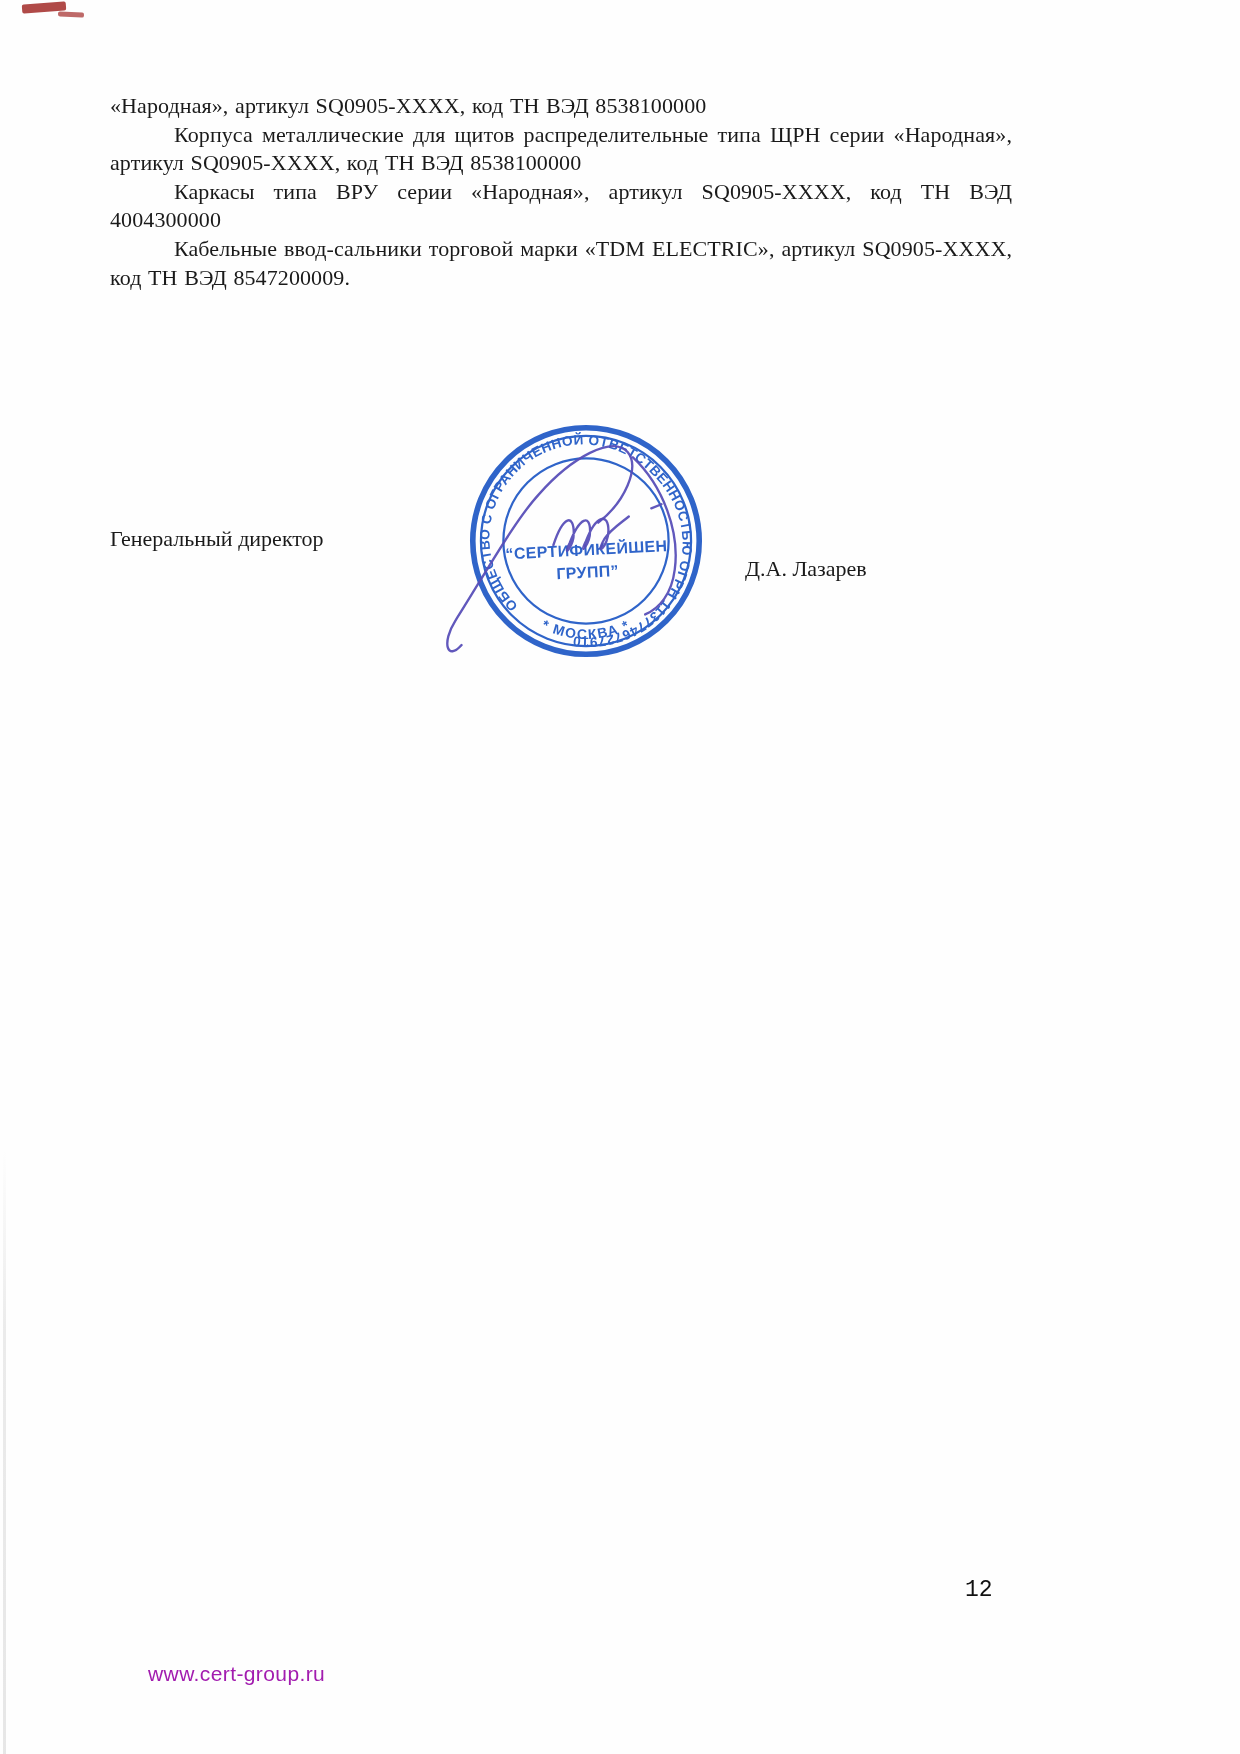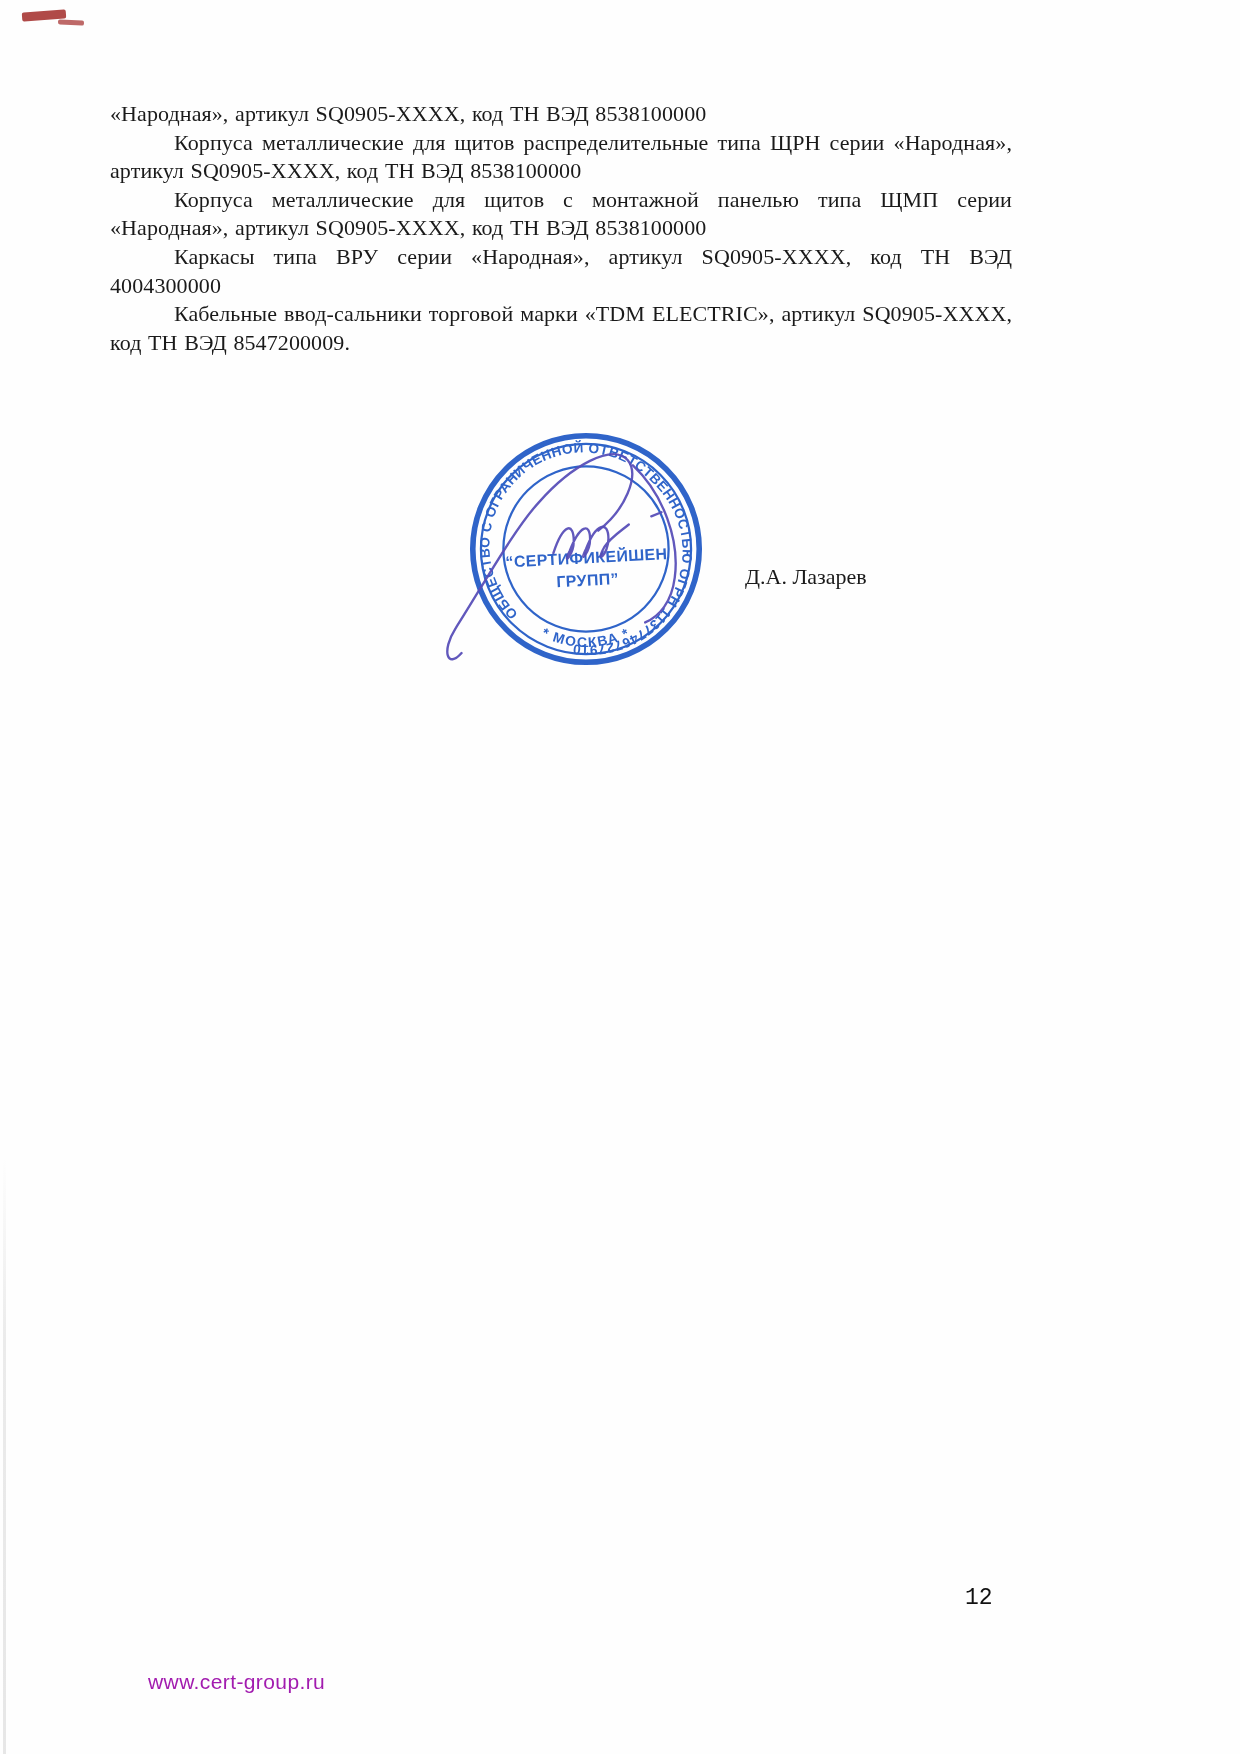--- a/index.html
+++ b/index.html
@@ -2,21 +2,21 @@
 <html style="--stamp-color: #1e57c5; --pen-color: #4a3fb2;"><head>
 <meta charset="utf-8">
 <style>
   html,body{margin:0;padding:0;}
   body{
     width:1240px;height:1754px;position:relative;
     background:#fefefe;
     font-family:"Liberation Serif","DejaVu Serif",serif;
     color:#1a1a1a;overflow:hidden;
   }
-  .page{position:absolute;inset:0;margin-top:8px;}
+  .page{position:absolute;inset:0;}
   
   .textblock{
     position:absolute;left:110px;top:92px;width:902px;
     font-size:22px;line-height:28.6px;
   }
   .textblock p{
     margin:0;text-align:justify;text-indent:64px;
     letter-spacing:.1px;word-spacing:1px;
   }
   .textblock p.no-indent{text-indent:0;}
@@ -65,26 +65,26 @@
 
 <div class="page">
 
   <div class="artifact a1"></div>
   <div class="artifact a2"></div>
   <div class="edge-streak"></div>
 
   <div class="textblock">
     <p class="no-indent">«Народная», артикул SQ0905-XXXX, код ТН ВЭД 8538100000</p>
     <p>Корпуса металлические для щитов распределительные типа ЩРН серии «Народная», артикул SQ0905-XXXX, код ТН ВЭД 8538100000</p>
-    <p>Корпуса металлические для щитов с монтажной панелью типа ЩМП серии «Народная», артикул SQ0905-XXXX, код ТН ВЭД 8538100000</p>
     <p>Каркасы типа ВРУ серии «Народная», артикул SQ0905-XXXX, код ТН ВЭД 4004300000</p>
     <p>Кабельные ввод-сальники торговой марки «TDM ELECTRIC», артикул SQ0905-XXXX, код ТН ВЭД 8547200009.</p>
   </div>
 
   <div class="sigblock">
+    <div>Генеральный директор</div>
   </div>
 
   <div class="signer">Д.А. Лазарев</div>
 
   <svg class="stamp" viewBox="0 0 300 300">
 
     <circle class="ring" cx="150" cy="150" r="111" style="stroke-width:5.5"></circle>
     <circle class="ring" cx="150" cy="150" r="103" style="stroke-width:2.2"></circle>
     <circle class="ring" cx="150" cy="150" r="81" style="stroke-width:2.2"></circle>
 

